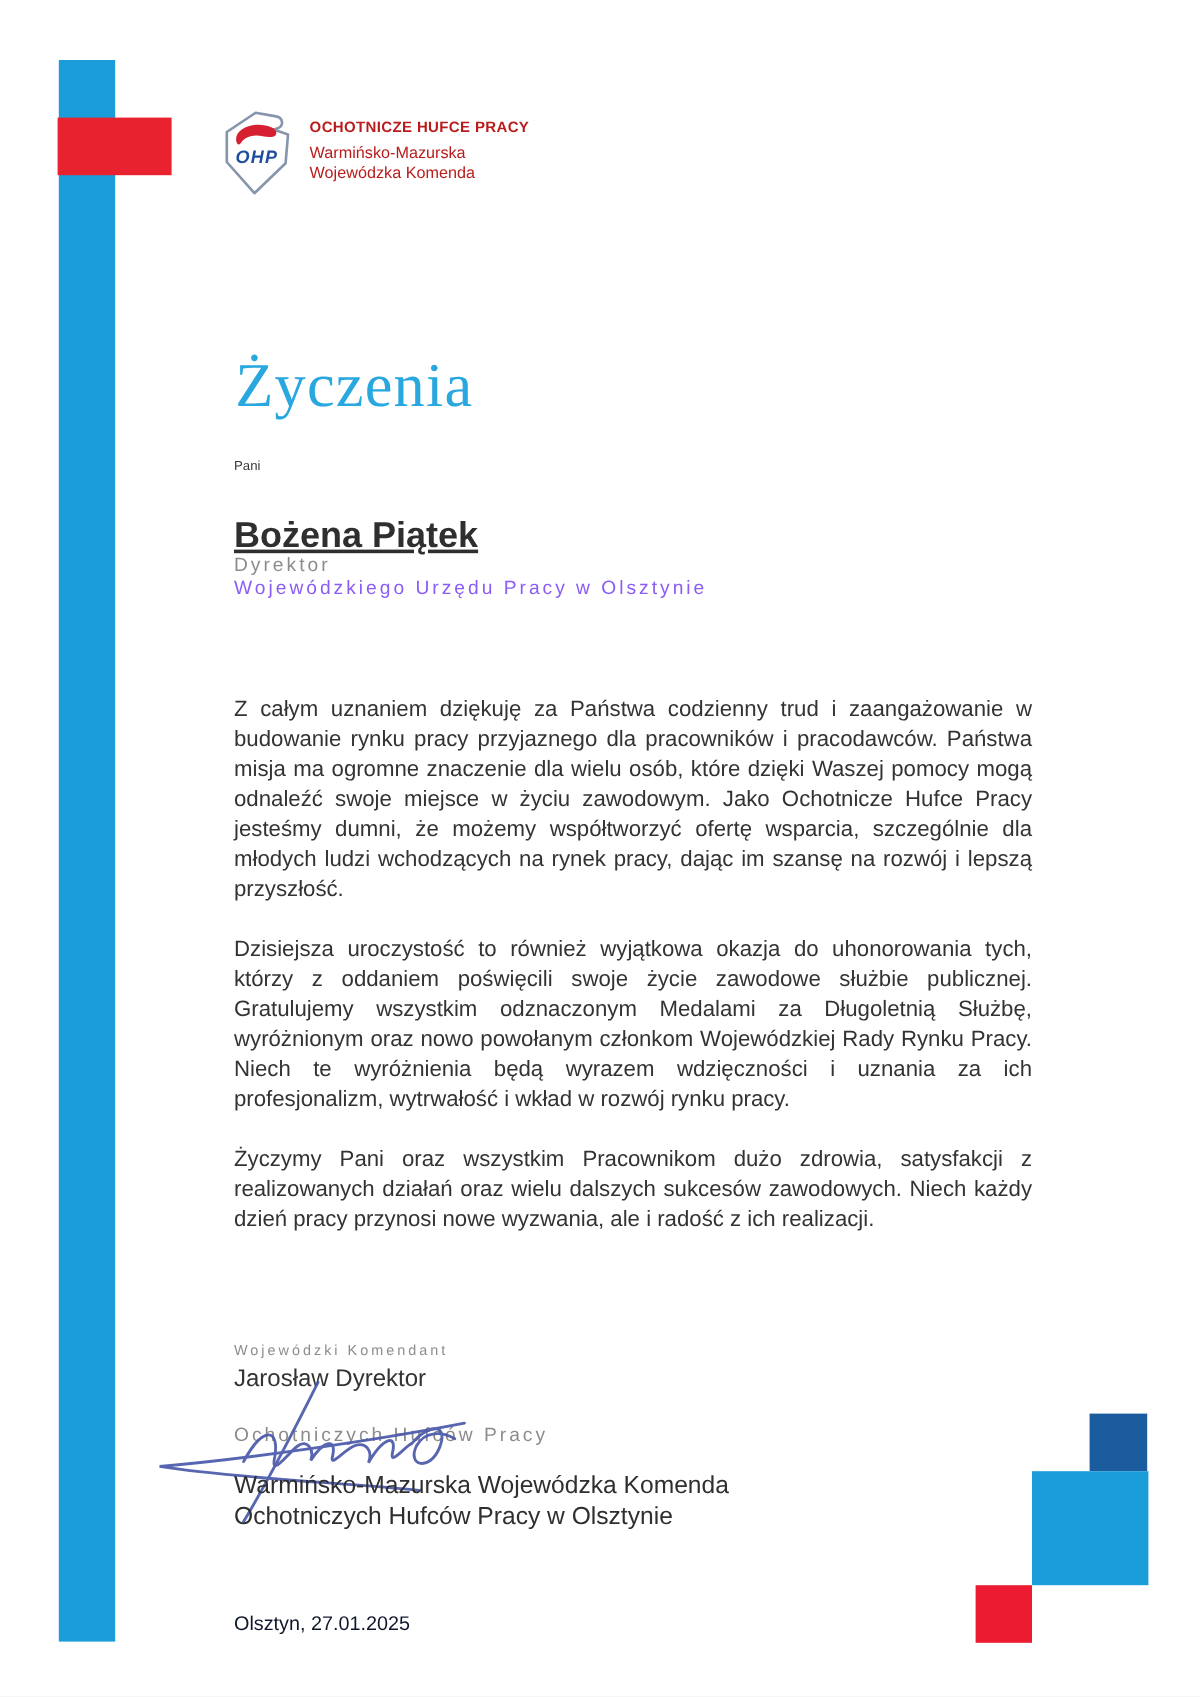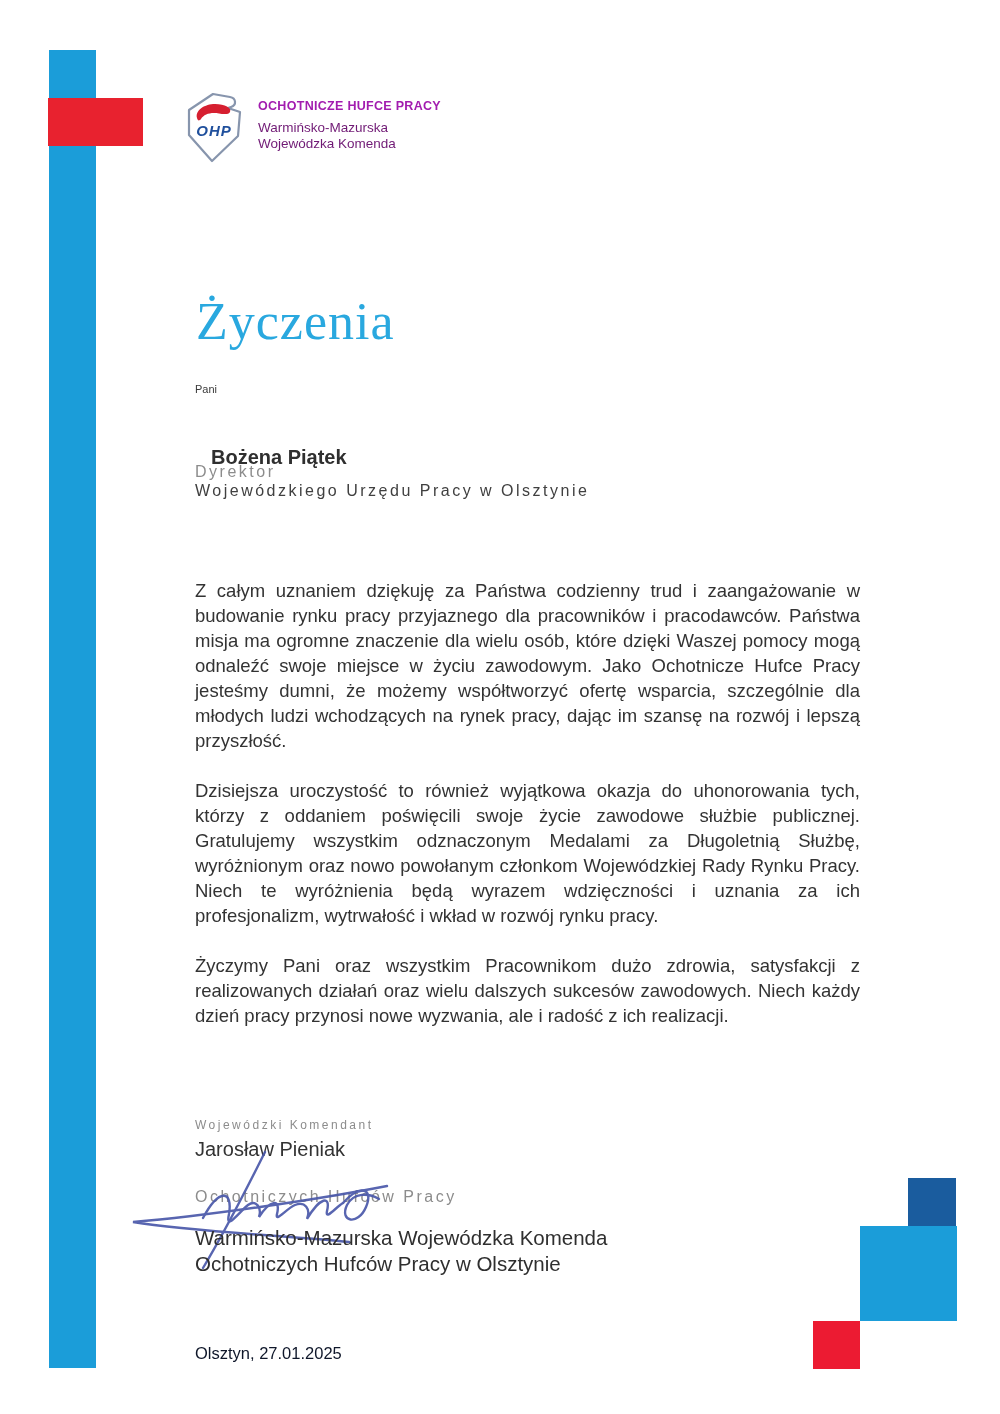--- a/index.html
+++ b/index.html
@@ -29,32 +29,32 @@
     position:absolute;left:860px;top:1226px;width:97px;height:95px;
     background:#1b9dd9;
   }
   .block-red-br{
     position:absolute;left:813px;top:1321px;width:47px;height:48px;
     background:#ec1b32;
   }
   
   .logo{position:absolute;left:183px;top:91px;width:64px;height:74px;}
   .org-block{position:absolute;left:258px;top:98px;line-height:16px;}
-  .org-name{font-size:12.5px;font-weight:bold;color:#a21caf;letter-spacing:.3px;margin:0 16px 6px 0;}
-  .org-sub{font-size:13.5px;color:#701a75;margin:0;line-height:16px;}
+  .org-name{font-size:12.5px;font-weight:bold;color:#b91c1c;letter-spacing:.3px;margin:0 16px 6px 0;}
+  .org-sub{font-size:13.5px;color:#b91c1c;margin:0;line-height:16px;}
   
   .title{
     position:absolute;left:192px;top:288px;margin:4px;
     font-family:"Liberation Serif", serif;font-weight:normal;
     font-size:52px;color:#29a8df;letter-spacing:1px;
   }
   .salutation{position:absolute;left:195px;top:383px;font-size:11px;color:#3a3a3a;}
-  .recipient-name{position:absolute;left:195px;top:430px;margin:16px;font-size:20px;font-weight:bold;color:#2f2f2f;}
+  .recipient-name{position:absolute;left:195px;top:430px;margin:0;font-size:30px;font-weight:bold;color:#2f2f2f;text-decoration:underline;}
   .recipient-role{position:absolute;left:195px;top:463px;font-size:16px;color:#8c8c8c;letter-spacing:2.5px;}
-  .recipient-org{position:absolute;left:195px;top:482px;font-size:16px;color:#404040;letter-spacing:2.5px;}
+  .recipient-org{position:absolute;left:195px;top:482px;font-size:16px;color:#8b5cf6;letter-spacing:2.5px;}
   
   .body-text{position:absolute;left:195px;top:578px;width:665px;}
   .body-text p{
     margin:0 0 25px 0;
     font-size:18.5px;line-height:25px;
     text-align:justify;color:#333333;
   }
   .body-text p:last-child{margin-bottom:0;}
   
   .sig-name{position:absolute;left:195px;top:1138px;font-size:20px;color:#333333;}
@@ -94,21 +94,21 @@
   <p class="recipient-name">Bożena Piątek</p>
   <div class="recipient-role">Dyrektor</div>
   <div class="recipient-org">Wojewódzkiego Urzędu Pracy w Olsztynie</div>
 
   <div class="body-text">
     <p>Z całym uznaniem dziękuję za Państwa codzienny trud i zaangażowanie w budowanie rynku pracy przyjaznego dla pracowników i pracodawców. Państwa misja ma ogromne znaczenie dla wielu osób, które dzięki Waszej pomocy mogą odnaleźć swoje miejsce w życiu zawodowym. Jako Ochotnicze Hufce Pracy jesteśmy dumni, że możemy współtworzyć ofertę wsparcia, szczególnie dla młodych ludzi wchodzących na rynek pracy, dając im szansę na rozwój i lepszą przyszłość.</p>
     <p>Dzisiejsza uroczystość to również wyjątkowa okazja do uhonorowania tych, którzy z oddaniem poświęcili swoje życie zawodowe służbie publicznej. Gratulujemy wszystkim odznaczonym Medalami za Długoletnią Służbę, wyróżnionym oraz nowo powołanym członkom Wojewódzkiej Rady Rynku Pracy. Niech te wyróżnienia będą wyrazem wdzięczności i uznania za ich profesjonalizm, wytrwałość i wkład w rozwój rynku pracy.</p>
     <p>Życzymy Pani oraz wszystkim Pracownikom dużo zdrowia, satysfakcji z realizowanych działań oraz wielu dalszych sukcesów zawodowych. Niech każdy dzień pracy przynosi nowe wyzwania, ale i radość z ich realizacji.</p>
   </div>
 
-  <div class="sig-name">Jarosław Pieniak</div>
+  <div class="sig-name">Jarosław Dyrektor</div>
   <div class="sig-role1">Wojewódzki Komendant</div>
   <div class="sig-role2">Ochotniczych Hufców Pracy</div>
 
   <svg class="sig-ink" viewBox="0 0 290 122">
     <g fill="none" stroke="#4a58aa" stroke-width="2.4" stroke-linecap="round" opacity="0.92">
       <path d="M262,36 C190,50 80,66 8,72 C70,82 168,86 224,92"></path>
       <path d="M140,2 C122,38 96,88 78,118"></path>
       <path d="M78,68 C94,38 108,40 104,64 C100,82 114,62 123,55 C131,49 137,58 134,67 C145,50 156,48 152,64 C150,73 161,59 170,55 C180,51 186,59 182,69 C195,47 206,45 202,61 C200,71 211,57 218,53"></path>
       <path d="M218,53 C235,34 249,38 241,57 C233,76 214,72 222,55 C229,42 244,43 254,49"></path>
     </g>

